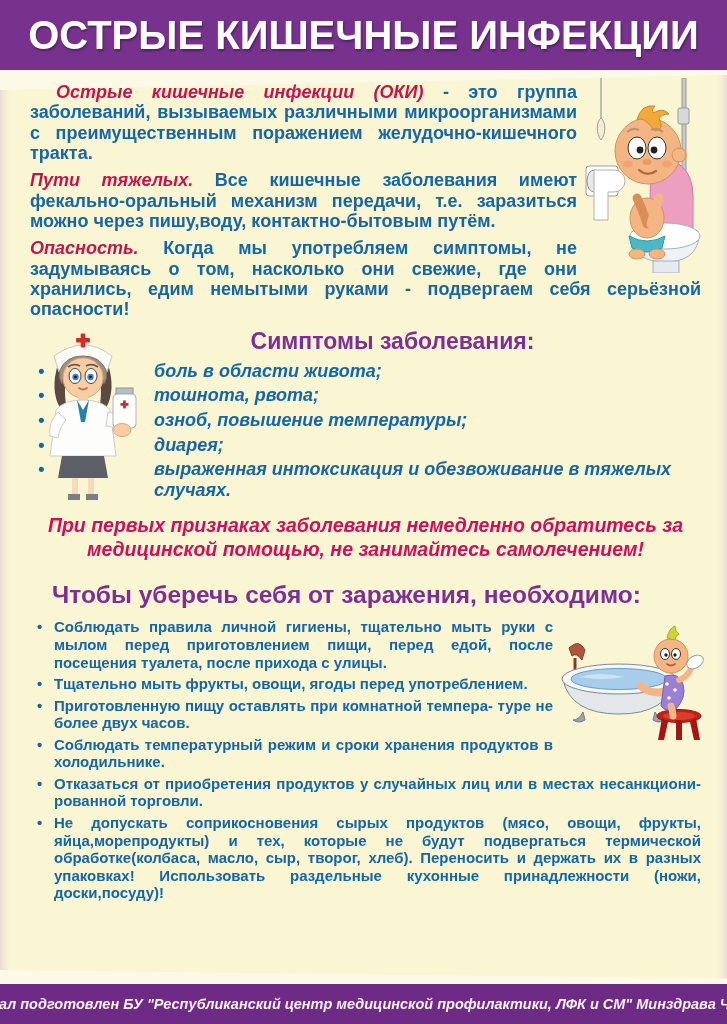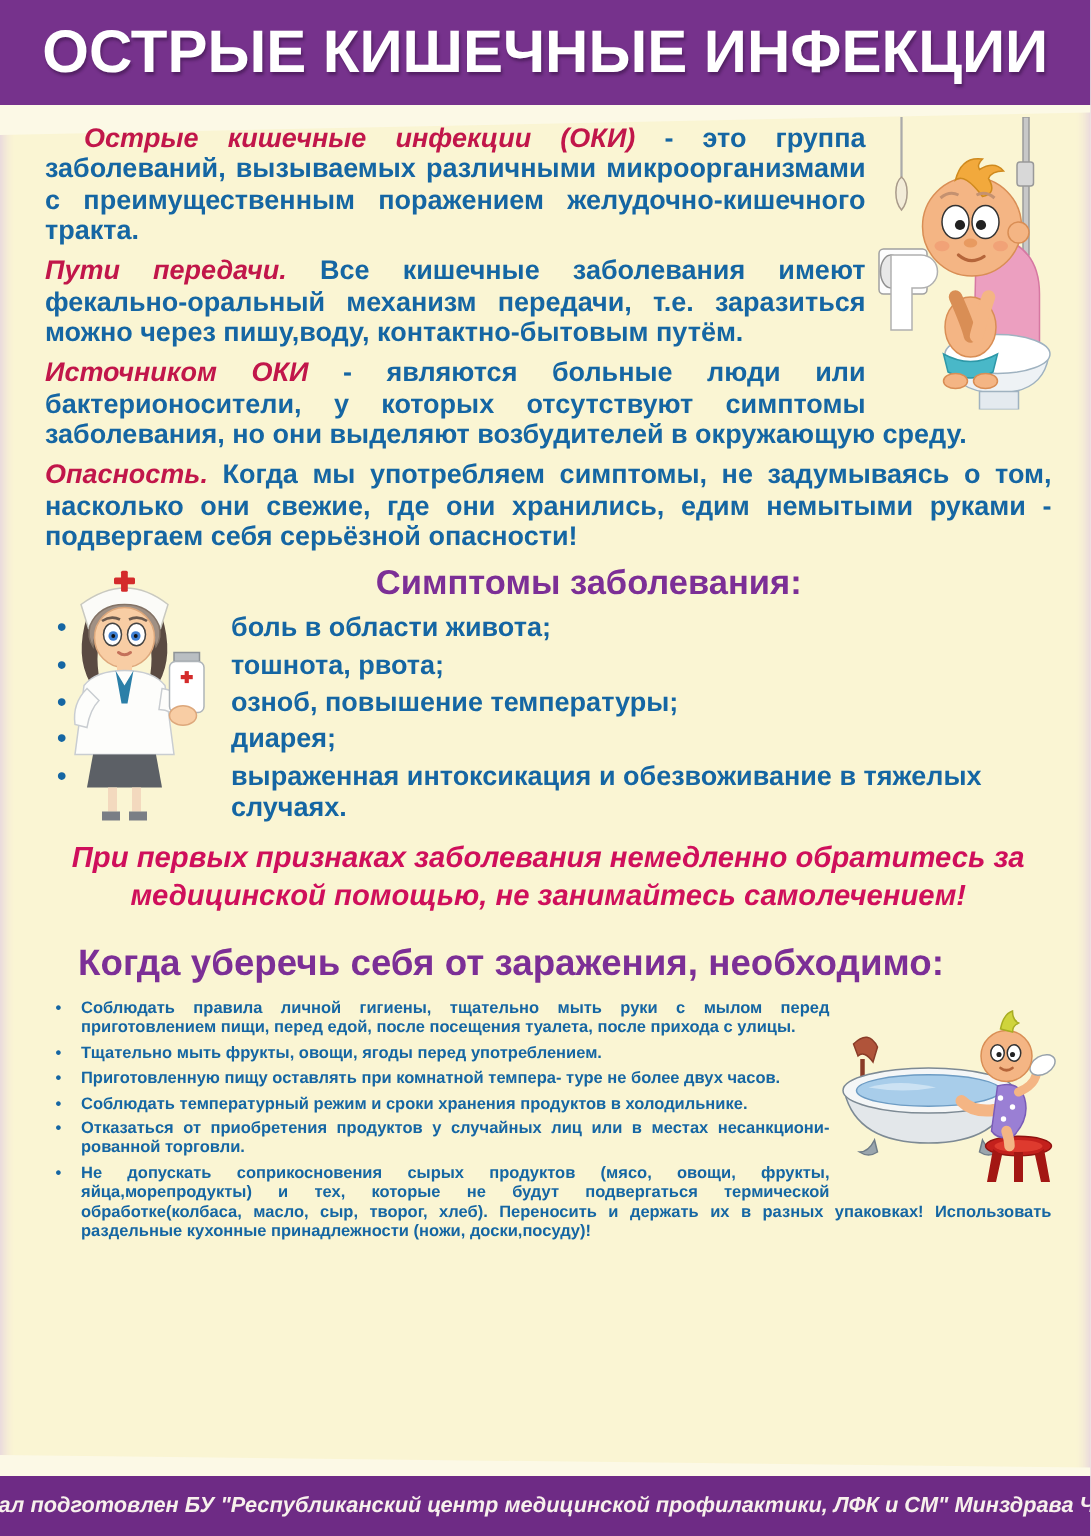--- a/index.html
+++ b/index.html
@@ -54,36 +54,36 @@
   .fig-nurse{float:left;width:126px;height:172px;margin:2px 8px 0 -10px;}
   .fig-bath{float:right;width:150px;height:128px;margin:0 -8px 2px 6px;}
   .symptoms{margin-top:8px;}
   .symptoms h2{
     margin:0 0 6px 0;padding-right:70px;
     text-align:center;color:#7c2f96;font-size:23px;font-weight:bold;
   }
   ul.plain{list-style:none;margin:0;padding:0;}
   .symptoms li{
     position:relative;padding-left:26px;margin:0 0 4px 0;
-    color:#1566a3;font-weight:bold;font-size:18px;line-height:1.15;
+    color:#1566a3;font-weight:bold;font-size:18px;line-height:1.15;font-style:italic;
   }
   .symptoms li::before{content:"•";position:absolute;left:8px;top:0;color:#1566a3;}
   .warning{
     margin:12px 0 20px 0;
     color:#cf0f5b;font-style:italic;font-weight:bold;font-size:19.5px;
     text-align:center;line-height:1.25;
   }
   .prevent-title{
     clear:both;
     margin:12px 0 9px 22px;
     color:#7c2f96;font-size:24.5px;font-weight:bold;
   }
   .prevent li{
     position:relative;padding-left:24px;margin:0 0 4px 0;
-    color:#1566a3;font-weight:bold;font-size:11px;line-height:1.17;
+    color:#1566a3;font-weight:bold;font-size:15px;line-height:1.17;
     text-align:justify;
   }
   .prevent li::before{content:"•";position:absolute;left:7px;top:0;color:#1566a3;}
   footer.bar{
     flex:0 0 40px;margin-top:auto;
     background:#6e2b85;
     display:flex;align-items:center;justify-content:center;
     position:relative;z-index:2;
   }
   footer.bar p{
@@ -132,23 +132,22 @@
       <path d="M42 54 q6 -5 12 -2" stroke="#c49170" stroke-width="2" fill="none"></path>
       <path d="M66 52 q6 -3 12 2" stroke="#c49170" stroke-width="2" fill="none"></path>
       <ellipse cx="62" cy="84" rx="4.5" ry="3" fill="#e89a60"></ellipse>
       <path d="M54 92 q8 7 17 1" stroke="#b5653a" stroke-width="2.2" fill="none" stroke-linecap="round"></path>
       <ellipse cx="43" cy="86" rx="5" ry="3.5" fill="#f09d74" opacity=".8"></ellipse>
       <ellipse cx="82" cy="86" rx="5" ry="3.5" fill="#f09d74" opacity=".8"></ellipse>
     </svg>
 
     <p class="para indent"><span class="lead">Острые кишечные инфекции (ОКИ)</span><span> - это группа заболеваний, вызываемых различными микроорганизмами с преимущественным поражением желудочно-кишечного тракта.</span></p>
 
-    <p class="para"><span class="lead">Пути передачи.</span><span> Все кишечные заболевания имеют фекально-оральный механизм передачи, т.е. заразиться можно через пишу,воду, контактно-бытовым путём.</span></p>
-
-    <p class="para"><span class="lead">Источником ОКИ</span><span> - являются больные люди или бактерионосители, у которых отсутствуют симптомы заболевания, но они выделяют возбудителей в окружающую среду.</span></p>
+    <p class="para"><span class="lead">Пути тяжелых.</span><span> Все кишечные заболевания имеют фекально-оральный механизм передачи, т.е. заразиться можно через пишу,воду, контактно-бытовым путём.</span></p>
+
 
     <p class="para"><span class="lead">Опасность.</span><span> Когда мы употребляем симптомы, не задумываясь о том, насколько они свежие, где они хранились, едим немытыми руками - подвергаем себя серьёзной опасности!</span></p>
 
     <section class="symptoms">
       <svg class="fig fig-nurse" viewBox="0 0 126 172">
         <path d="M38 34 q-8 26 2 44 l8 6 q-6 -24 0 -40 z" fill="#5a4a42"></path>
         <path d="M88 34 q8 26 -2 44 l-8 6 q6 -24 0 -40 z" fill="#5a4a42"></path>
         <path d="M34 26 q30 -22 58 0 l-5 16 q-24 -10 -48 0 z" fill="#fbfbf8" stroke="#c9c9c0"></path>
         <rect x="56" y="8" width="14" height="4.5" rx="1" fill="#d42b2b"></rect>
         <rect x="60.7" y="3.5" width="4.5" height="14" rx="1" fill="#d42b2b"></rect>
@@ -183,21 +182,21 @@
         <li>боль в области живота;</li>
         <li>тошнота, рвота;</li>
         <li>озноб, повышение температуры;</li>
         <li>диарея;</li>
         <li>выраженная интоксикация и обезвоживание в тяжелых случаях.</li>
       </ul>
 
       <p class="warning">При первых признаках заболевания немедленно обратитесь за медицинской помощью, не занимайтесь самолечением!</p>
     </section>
 
-    <h2 class="prevent-title">Когда уберечь себя от заражения, необходимо:</h2>
+    <h2 class="prevent-title">Чтобы уберечь себя от заражения, необходимо:</h2>
 
     <section class="prevent">
       <svg class="fig fig-bath" viewBox="0 0 150 128">
         <path d="M10 30 q10 -10 16 2 l-3 10 q-6 -8 -10 -4 z" fill="#b0543a" stroke="#8a3c28"></path>
         <line x1="16" y1="40" x2="16" y2="52" stroke="#8a3c28" stroke-width="3"></line>
         <path d="M4 62 q8 34 56 34 q48 0 56 -34 z" fill="#e3e7ea" stroke="#7d8a94"></path>
         <ellipse cx="60" cy="61" rx="57" ry="15" fill="#f4f6f7" stroke="#7d8a94"></ellipse>
         <ellipse cx="60" cy="61" rx="48" ry="10.5" fill="#a8cdea" stroke="#6d9cc4"></ellipse>
         <path d="M20 59 q20 -6 45 0 q-22 4 -45 0 z" fill="#cfe4f4" opacity=".9"></path>
         <path d="M24 94 q-4 8 -10 8 q6 4 12 0 z M96 94 q4 8 10 8 q-6 4 -12 0 z" fill="#9aa5ad" stroke="#707d88"></path>

